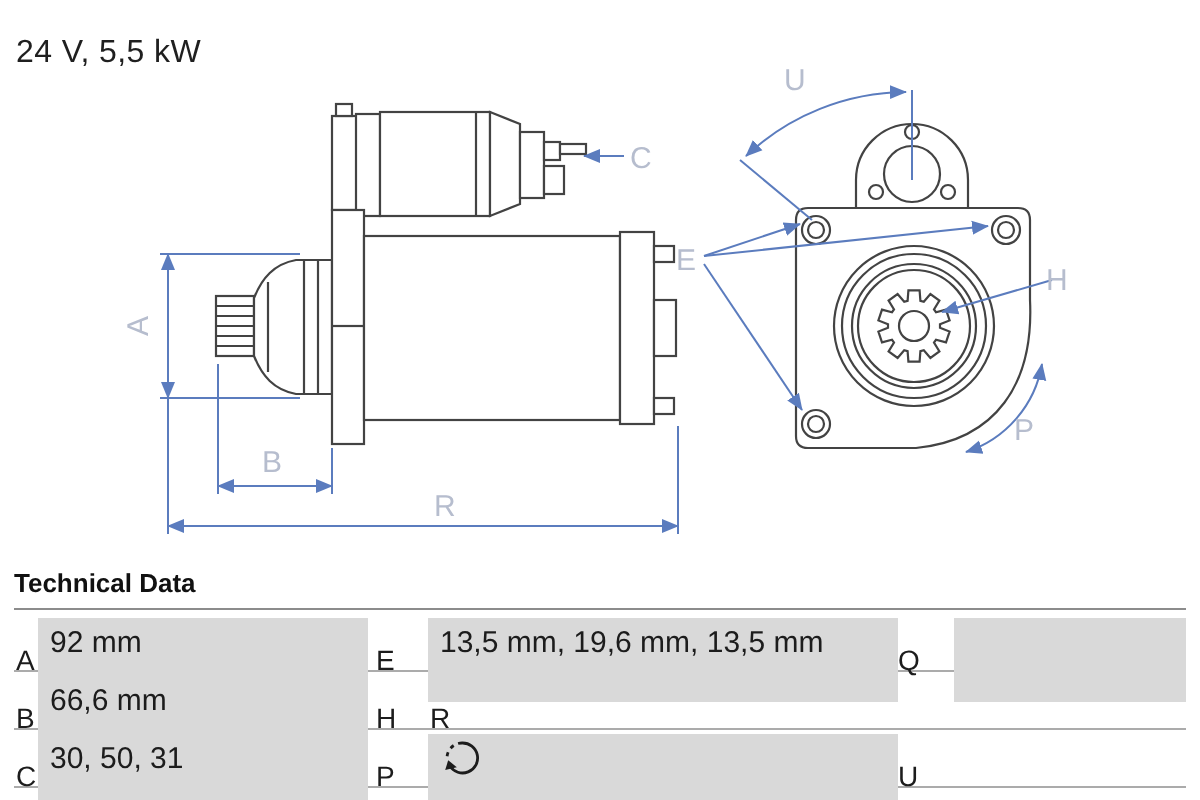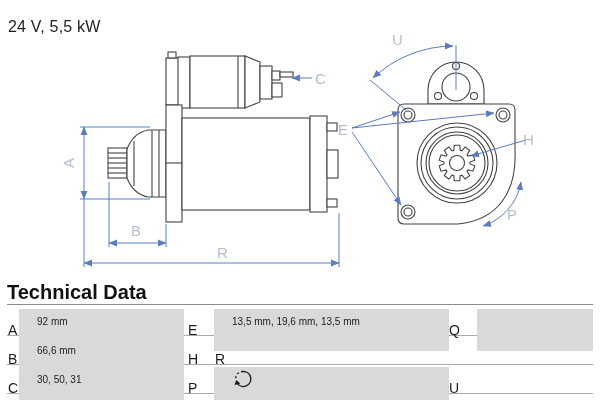--- a/index.html
+++ b/index.html
@@ -1,27 +1,27 @@
 <!DOCTYPE html>
 <html><head>
 <meta charset="utf-8">
 <style>
   html,body{margin:0;padding:0;}
   body{width:600px;height:400px;background:#ffffff;font-family:"Liberation Sans",sans-serif;position:relative;overflow:hidden;}
   .canvas{position:absolute;inset:0;background:#fff;}
   .page-title{position:absolute;left:8px;top:18px;font-size:16px;font-weight:500;color:#1f1f1f;letter-spacing:.2px;}
   svg.drawing{position:absolute;left:0;top:0;}
   .tech{position:absolute;left:7px;right:7px;top:283px;}
-  .tech-title{font-size:20px;font-weight:700;color:#111;line-height:18px;padding-bottom:3px;border-bottom:1px solid #8c8c8c;margin-bottom:4px;}
+  .tech-title{font-size:13px;font-weight:700;color:#111;line-height:18px;padding-bottom:3px;border-bottom:1px solid #8c8c8c;margin-bottom:4px;}
   .tech-grid{width:586px;}
   .tech-row{display:grid;grid-template-columns:12px 165px 30px 235px 28px 116px;height:26px;align-items:center;border-bottom:1px solid #ababab;margin-bottom:2px;}
   .k{font-size:14px;color:#1c1c1c;padding-left:1px;line-height:26px;}
   .tech-row > .k:nth-child(3){padding-left:4px;}
   .tech-row > .k:nth-child(5){padding-left:0;}
-  .v{background:#d9d9d9;height:42px;line-height:26px;font-size:10px;color:#1c1c1c;padding-left:18px;white-space:nowrap;overflow:hidden;}
+  .v{background:#d9d9d9;height:42px;line-height:26px;font-size:15px;color:#1c1c1c;padding-left:6px;white-space:nowrap;overflow:hidden;}
   .v svg{vertical-align:middle;margin-top:-2px;}
 </style>
 </head>
 <body>
 
 <div class="canvas">
 
   <div class="page-title">24 V, 5,5 kW</div>
 
   <svg class="drawing" width="600" height="282" viewBox="0 0 600 282">

